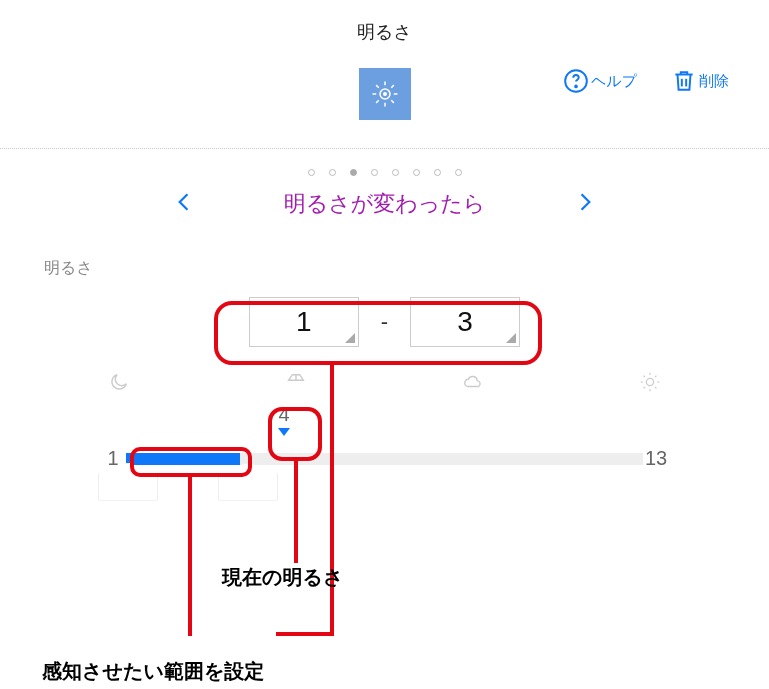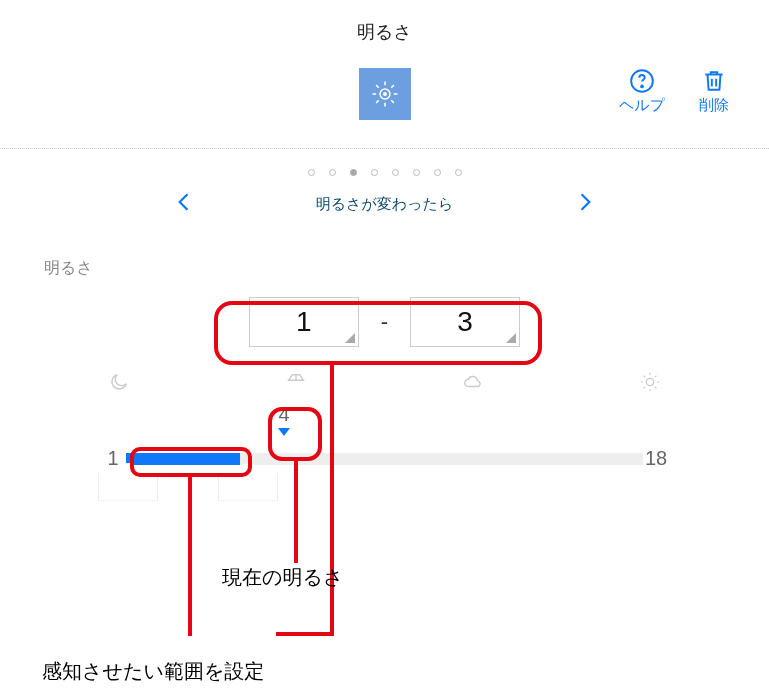--- a/index.html
+++ b/index.html
@@ -44,21 +44,21 @@
   .header-actions {
     position: absolute;
     right: 40px;
     top: 0;
     display: flex;
     gap: 34px;
     align-items: center;
   }
   .action-btn {
     display: flex;
-    flex-direction: column;
+    flex-direction: row;
     align-items: center;
     gap: 2px;
     color: #0e78f9;
     font-size: 15px;
     cursor: pointer;
   }
   .action-btn svg { width: 26px; height: 26px; }
   .dots-divider {
     border-bottom: 1px dotted #ccc;
     margin-top: 18px;
@@ -80,22 +80,22 @@
     background: #aaa;
     border-color: #aaa;
   }
   .trigger-row {
     display: flex;
     align-items: center;
     justify-content: space-between;
     padding: 0 170px;
   }
   .trigger-label {
-    font-size: 15px;
-    color: #0c4a6e;
+    font-size: 22px;
+    color: #a21caf;
   }
   .chev {
     color: #0e78f9;
     cursor: pointer;
     padding: 6px;
   }
   .chev svg { width: 14px; height: 20px; }
   .section-label {
     font-size: 16px;
     color: #888;
@@ -219,21 +219,21 @@
     height: 38px;
     background: #fff;
     border: 1px solid #eee;
     clip-path: polygon(50% 0, 100% 30%, 100% 100%, 0 100%, 0 30%);
     box-shadow: 0 1px 2px rgba(0,0,0,.1);
     cursor: grab;
   }
   .annotation {
     position: absolute;
     font-size: 20px;
-    font-weight: 400;
+    font-weight: 700;
     color: #000;
   }
   .line {
     position: absolute;
     background: #e30613;
   }
 </style>
 </head>
 <body>
 
@@ -348,21 +348,21 @@
     <span>4</span>
     <div class="tri-down"></div>
   </div>
   <div class="track-row">
     <span class="scale-num">1</span>
     <div class="track">
       <div class="fill" id="fill" style="width: 22%;"></div>
       <div class="handle" id="h1" style="left: -28px;"></div>
       <div class="handle" id="h2" style="left: 92px;"></div>
     </div>
-    <span class="scale-num">18</span>
+    <span class="scale-num">13</span>
   </div>
 </div>
 
 <div class="hl-range"></div>
 <div class="hl-current"></div>
 <div class="hl-bar"></div>
 
 <div class="line" style="left:188px; top:477px; width:4px; height:155px;"></div>
 <div class="line" style="left:294px; top:461px; width:4px; height:102px;"></div>
 <div class="line" style="left:276px; top:632px; width:58px; height:4px;"></div>

